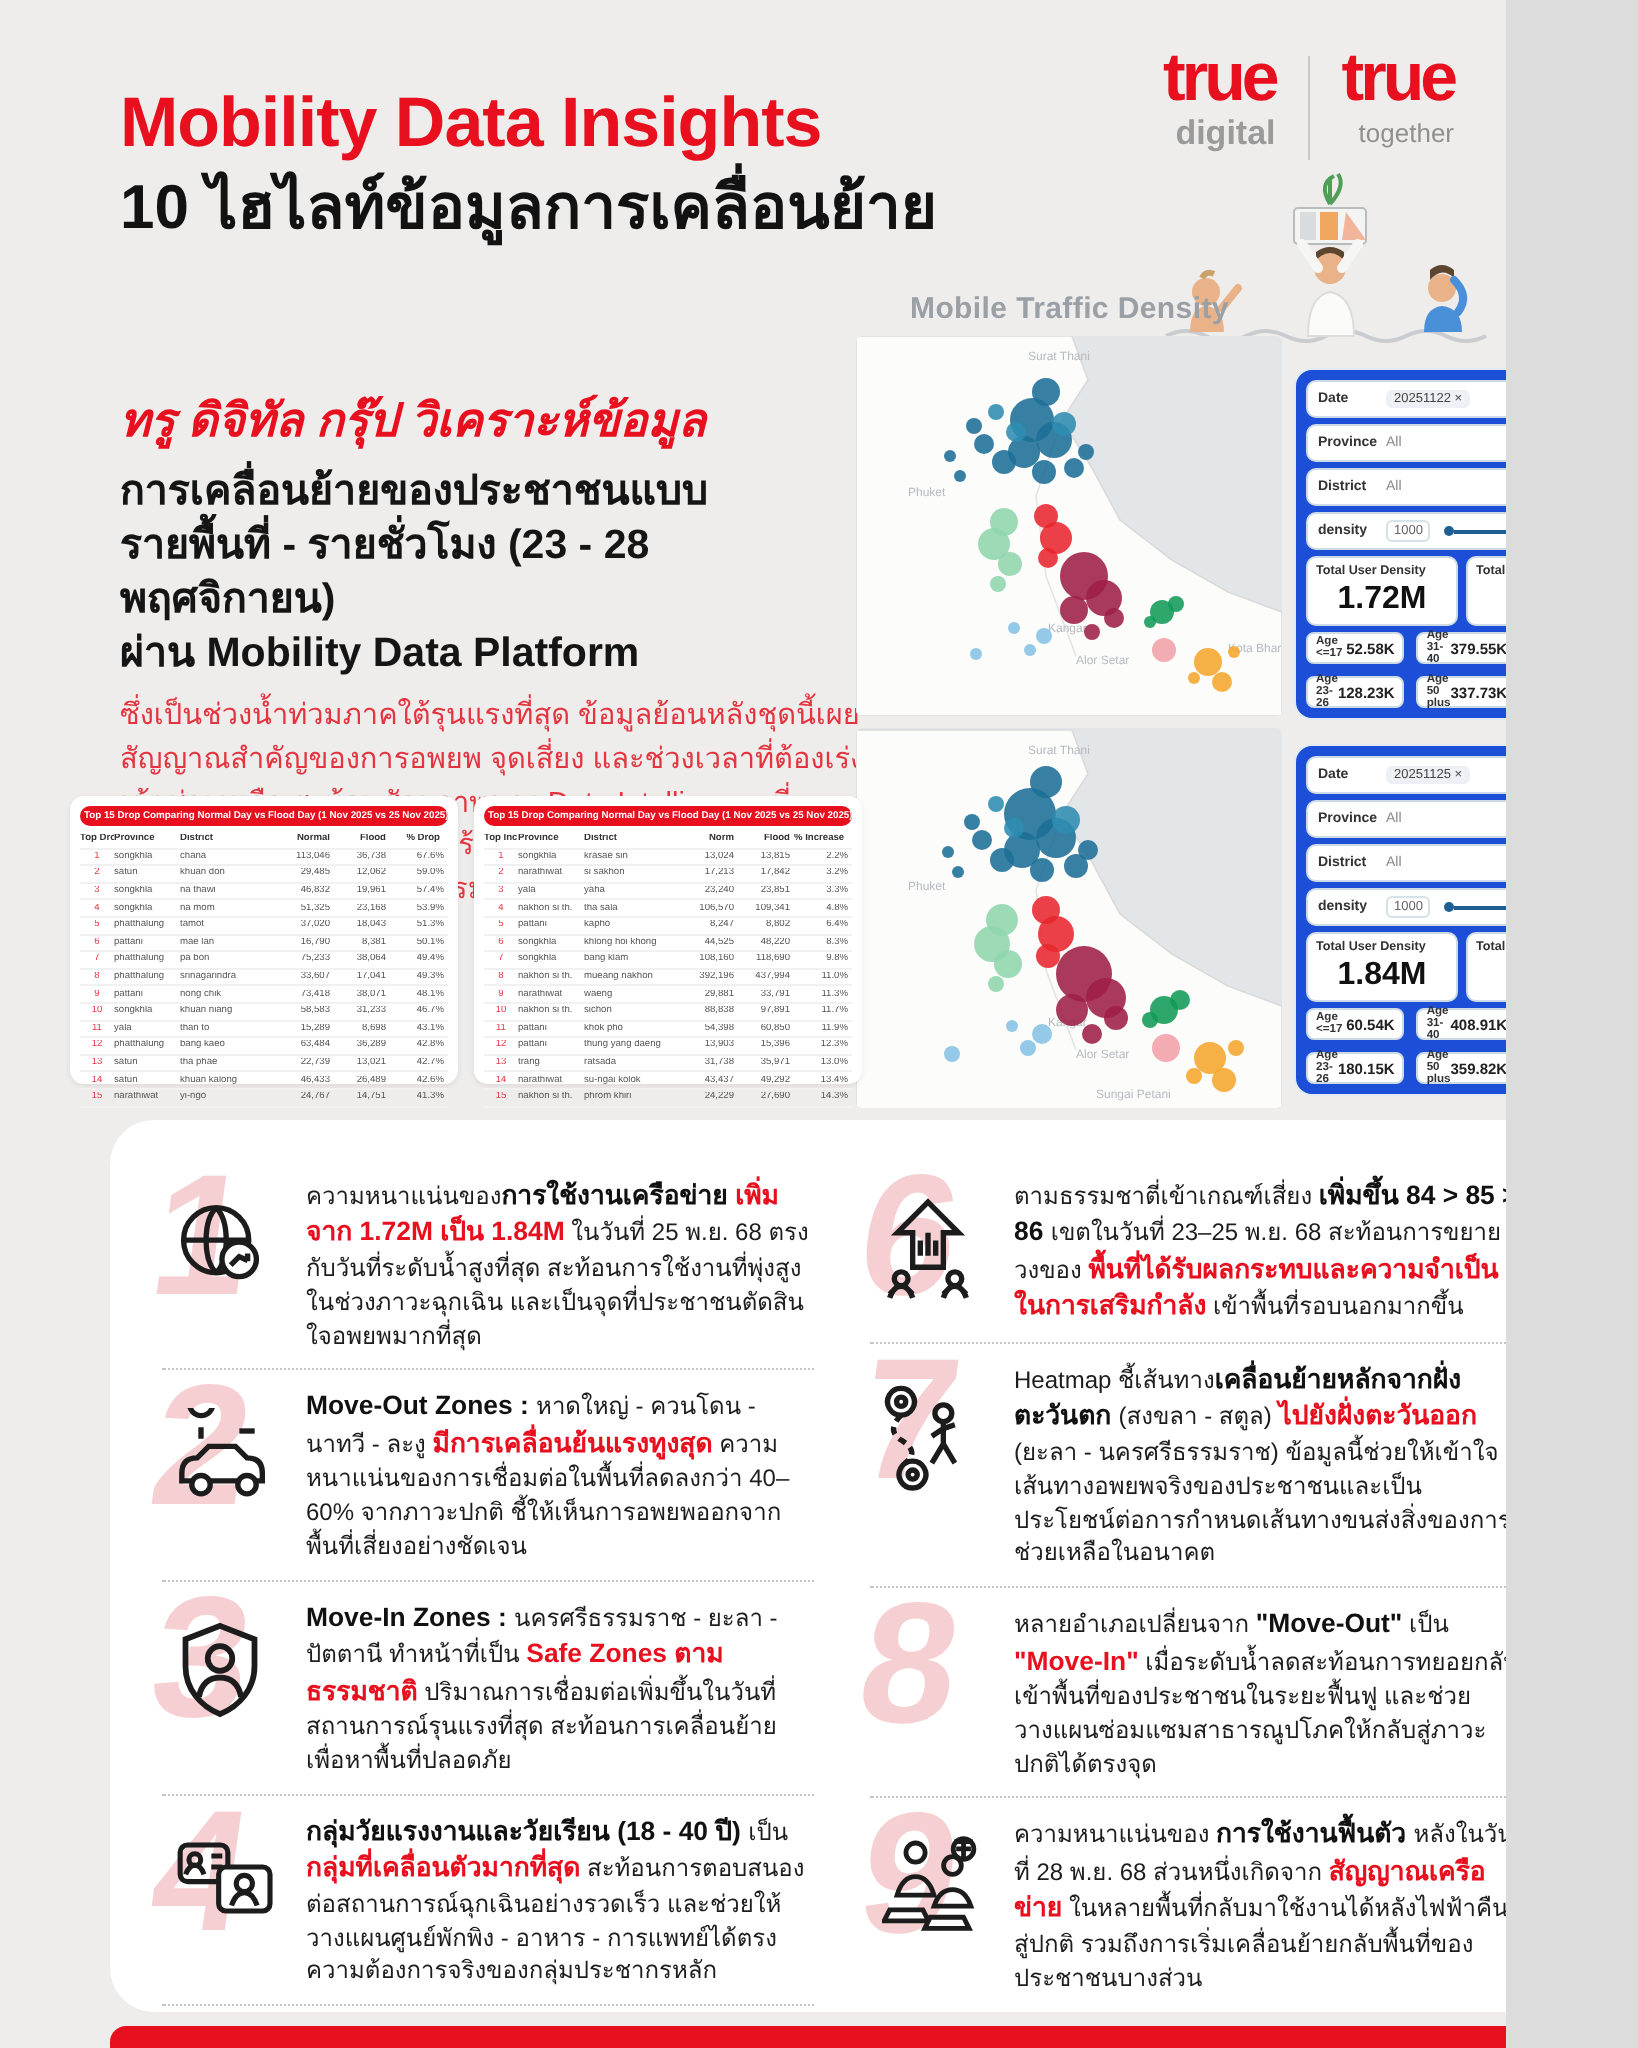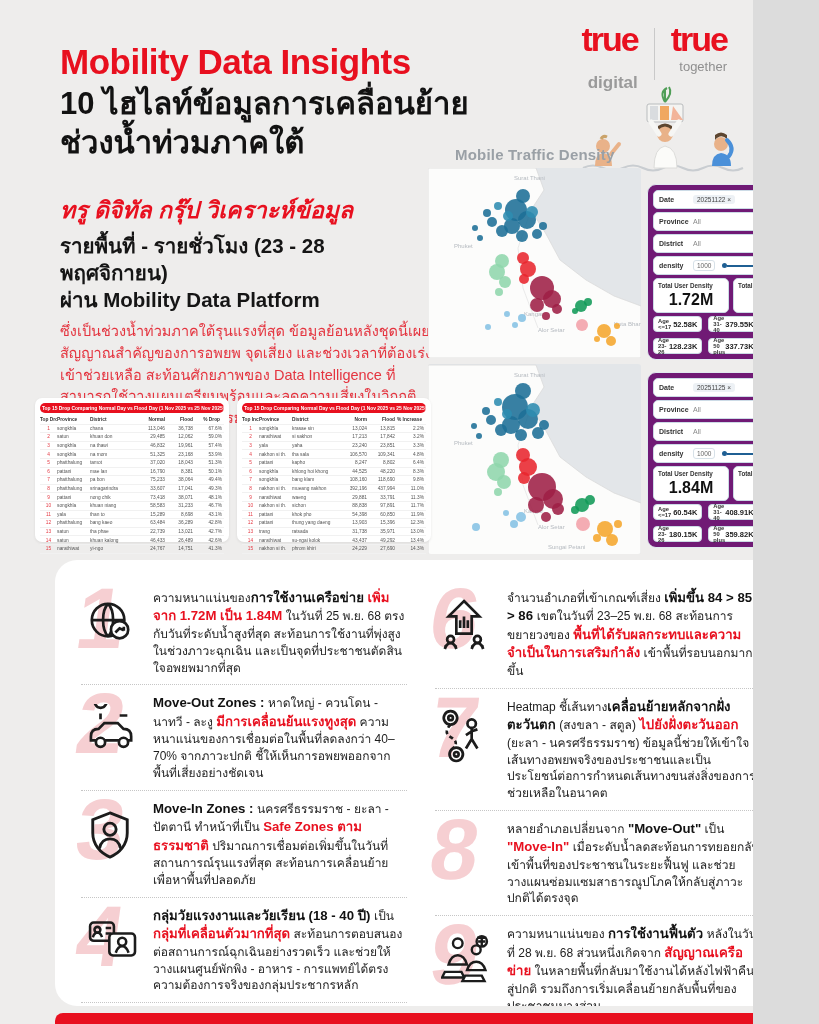--- a/index.html
+++ b/index.html
@@ -4,36 +4,36 @@
 <style>
   html,body{margin:0;padding:0;background:#dcdcdc;}
   .page{position:relative;width:753px;height:1024px;background:#eeedec;overflow:hidden;
         font-family:"Liberation Sans","DejaVu Sans",sans-serif;color:#1a1a1a;}
   
   .title-en{position:absolute;left:60px;top:42px;font-size:35px;font-weight:800;color:#e8101f;letter-spacing:-0.5px;}
   .title-th{position:absolute;left:60px;top:84px;font-size:31px;font-weight:800;color:#121212;line-height:1.26;}
   .logos{position:absolute;right:26px;top:24px;display:flex;align-items:flex-start;gap:16px;}
   .logo-block{display:flex;flex-direction:column;align-items:flex-end;}
   .logo-main{font-size:34px;font-weight:800;color:#e8101f;letter-spacing:-2px;line-height:0.9;}
-  .logo-sub{font-size:17px;font-weight:700;color:#9a9a9a;margin-top:18px;}
+  .logo-sub{font-size:17px;font-weight:700;color:#9a9a9a;margin-top:2px;}
   .logo-sub2{font-size:13px;font-weight:400;color:#8f8f8f;margin-top:4px;}
   .logo-div{width:1px;height:52px;background:#c9c9c9;margin-top:4px;}
   
   .intro{position:absolute;left:60px;top:192px;width:376px;}
   .intro-red{font-size:23px;font-weight:800;color:#e8101f;margin-bottom:4px;font-style:italic;}
   .intro-black{font-size:20.5px;font-weight:800;color:#151515;line-height:1.32;}
   .intro-par{margin-top:8px;font-size:14.5px;color:#e4343f;line-height:1.5;}
   
   .illus{position:absolute;right:6px;top:84px;width:166px;height:98px;}
   
   .map-title{position:absolute;left:455px;top:146px;font-size:15px;font-weight:800;color:#9aa0a6;letter-spacing:.2px;}
   .map-card{position:absolute;left:428px;width:213px;height:190px;background:#e3e6e9;border-radius:3px;overflow:hidden;}
   .map-card svg{display:block;}
   
-  .panel{position:absolute;left:647px;width:168px;background:#701a75;border:1px solid #e2ebf1;border-radius:9px;padding:5px;box-sizing:border-box;}
+  .panel{position:absolute;left:647px;width:168px;background:#1d4ed8;border:1px solid #e2ebf1;border-radius:9px;padding:5px;box-sizing:border-box;}
   .frow{background:#fff;border:1px solid #ccdbe6;border-radius:5px;height:17px;display:flex;align-items:center;
         padding:0 5px;margin-bottom:3px;font-size:7px;color:#333;}
   .frow .flab{font-weight:700;width:34px;}
   .chip{background:#edf1f5;border-radius:3px;padding:1px 4px;font-size:6.5px;color:#444;}
   .caret{margin-left:auto;color:#7b8a96;font-size:7px;}
   .slider{flex:1;display:flex;align-items:center;margin:0 5px;}
   .slider .line{flex:1;height:2px;background:#1f5f93;}
   .slider .dot{width:5px;height:5px;border-radius:50%;background:#1f5f93;}
   .minbox{border:1px solid #d7e1e8;border-radius:3px;padding:1px 3px;font-size:6.5px;color:#666;margin-right:2px;}
   .stats{display:flex;gap:4px;margin-bottom:3px;}
@@ -75,21 +75,20 @@
   .footer-bar{position:absolute;left:55px;top:1013px;width:712px;height:11px;background:#e8101f;border-radius:8px 8px 0 0;}
 </style>
 </head>
 <body>
 
 <div class="page">
 
   <div class="title-en">Mobility Data Insights</div>
   <div class="title-th">
     <div>10 ไฮไลท์ข้อมูลการเคลื่อนย้าย</div>
-    <div>ช่วงน้ำท่วมภาคใต้</div>
   </div>
 
   <div class="logos">
     <div class="logo-block">
       <span class="logo-main">true</span>
       <span class="logo-sub">digital</span>
     </div>
     <div class="logo-div"></div>
     <div class="logo-block">
       <span class="logo-main">true</span>
@@ -117,20 +116,21 @@
 
     <circle cx="140" cy="60" r="7" fill="#e9b289"></circle>
       <path d="M134,56 q6,-7 12,-1 l0,-4 q-6,-5 -12,0z" fill="#5d4630"></path>
     <path d="M131,82 q0,-12 9,-13 q10,1 10,13z" fill="#4a90d9"></path>
     <path d="M148,72 q6,-8 -2,-16" stroke="#4a90d9" stroke-width="4" fill="none" stroke-linecap="round"></path>
   </svg>
 
   <div class="intro">
     <div class="intro-red">ทรู ดิจิทัล กรุ๊ป วิเคราะห์ข้อมูล</div>
     <div class="intro-black">
+      <div>การเคลื่อนย้ายของประชาชนแบบ</div>
       <div>รายพื้นที่ - รายชั่วโมง (23 - 28 พฤศจิกายน)</div>
       <div>ผ่าน Mobility Data Platform</div>
     </div>
     <div class="intro-par">ซึ่งเป็นช่วงน้ำท่วมภาคใต้รุนแรงที่สุด ข้อมูลย้อนหลังชุดนี้เผยสัญญาณสำคัญของการอพยพ จุดเสี่ยง และช่วงเวลาที่ต้องเร่งเข้าช่วยเหลือ สะท้อนศักยภาพของ Data Intelligence ที่สามารถใช้วางแผนเตรียมพร้อมและลดความเสี่ยงในวิกฤติครั้งต่อไปได้อย่างเป็นรูปธรรม</div>
   </div>
 
   <div class="map-title">Mobile Traffic Density</div>
   <div class="map-card" style="top:168px">
       <svg width="213" height="190" viewBox="0 0 213 190">
         <path d="M0,0 L108,0 L116,22 L103,42 L118,66 L132,92 L158,112 L186,128 L213,138 L213,190 L0,190 Z" fill="#fcfcfb" stroke="#dadada" stroke-width="0.8"></path>
@@ -658,21 +658,21 @@
           <div class="ins-text"><span class="">ความหนาแน่นของ</span><span class="seg-b">การใช้งานเครือข่าย </span><span class="seg-rb">เพิ่มจาก 1.72M เป็น 1.84M</span><span class=""> ในวันที่ 25 พ.ย. 68 ตรงกับวันที่ระดับน้ำสูงที่สุด สะท้อนการใช้งานที่พุ่งสูงในช่วงภาวะฉุกเฉิน และเป็นจุดที่ประชาชนตัดสินใจอพยพมากที่สุด</span></div>
         </div>
         <div class="ins-item">
           <div class="ins-iconwrap"><span class="ins-num">2</span><svg width="50" height="46" viewBox="0 0 26 24" fill="none" stroke="#1c1c1c" stroke-width="1.4">
               <path d="M7,2 a3,3 0 1 1 0.1,0z M7,5 v3"></path>
               <path d="M17,6 h4 M19,4 v0"></path>
               <path d="M2,17 q0,-4 4,-4 l3,-3 h7 l3,3 q4,0 4,4 v2 h-21z"></path>
               <circle cx="7" cy="20" r="2.4" fill="#fff"></circle>
               <circle cx="19" cy="20" r="2.4" fill="#fff"></circle>
             </svg></div>
-          <div class="ins-text"><span class="seg-b">Move-Out Zones : </span><span class="">หาดใหญ่ - ควนโดน - นาทวี - ละงู </span><span class="seg-rb">มีการเคลื่อนย้นแรงทูงสุด</span><span class=""> ความหนาแน่นของการเชื่อมต่อในพื้นที่ลดลงกว่า 40–70% จากภาวะปกติ ชี้ให้เห็นการอพยพออกจากพื้นที่เสี่ยงอย่างชัดเจน</span></div>
+          <div class="ins-text"><span class="seg-b">Move-Out Zones : </span><span class="">หาดใหญ่ - ควนโดน - นาทวี - ละงู </span><span class="seg-rb">มีการเคลื่อนย้นแรงทูงสุด</span><span class=""> ความหนาแน่นของการเชื่อมต่อในพื้นที่ลดลงกว่า 40–60% จากภาวะปกติ ชี้ให้เห็นการอพยพออกจากพื้นที่เสี่ยงอย่างชัดเจน</span></div>
         </div>
         <div class="ins-item">
           <div class="ins-iconwrap"><span class="ins-num">3</span><svg width="46" height="50" viewBox="0 0 24 26" fill="none" stroke="#1c1c1c" stroke-width="1.5">
               <path d="M12,1.5 l9,3.5 v7 c0,6 -4,10.5 -9,12.5 c-5,-2 -9,-6.5 -9,-12.5 v-7z"></path>
               <circle cx="12" cy="10" r="3.2"></circle>
               <path d="M6.5,20 q1,-5 5.5,-5 q4.5,0 5.5,5"></path>
             </svg></div>
           <div class="ins-text"><span class="seg-b">Move-In Zones : </span><span class="">นครศรีธรรมราช - ยะลา - ปัตตานี ทำหน้าที่เป็น </span><span class="seg-rb">Safe Zones ตามธรรมชาติ</span><span class=""> ปริมาณการเชื่อมต่อเพิ่มขึ้นในวันที่สถานการณ์รุนแรงที่สุด สะท้อนการเคลื่อนย้ายเพื่อหาพื้นที่ปลอดภัย</span></div>
         </div>
         <div class="ins-item">
@@ -692,21 +692,21 @@
     <div class="ins-col">
         <div class="ins-item">
           <div class="ins-iconwrap"><span class="ins-num">6</span><svg width="46" height="52" viewBox="0 0 24 27" fill="none" stroke="#1c1c1c" stroke-width="1.4">
               <path d="M12,1 l8,8 h-4 v9 h-8 v-9 h-4z"></path>
               <path d="M10,11 v4 M12,9 v6 M14,11 v4"></path>
               <circle cx="5" cy="21" r="1.8"></circle>
               <path d="M2,26 q1,-3 3,-3 q2,0 3,3 M4,23 l-2,2 M6,23 l2,2"></path>
               <circle cx="19" cy="21" r="1.8"></circle>
               <path d="M16,26 q1,-3 3,-3 q2,0 3,3 M18,23 l-2,2 M20,23 l2,2"></path>
             </svg></div>
-          <div class="ins-text"><span class="">จำนวนอำเภอที่เข้าเกณฑ์เสี่ยง </span><span class="seg-b">เพิ่มขึ้น 84 &gt; 85 &gt; 86 </span><span class="">เขตในวันที่ 23–25 พ.ย. 68 สะท้อนการขยายวงของ </span><span class="seg-rb">พื้นที่ได้รับผลกระทบและความจำเป็นในการเสริมกำลัง</span><span class=""> เข้าพื้นที่รอบนอกมากขึ้น</span></div>
+          <div class="ins-text"><span class="">ตามธรรมชาตี่เข้าเกณฑ์เสี่ยง </span><span class="seg-b">เพิ่มขึ้น 84 &gt; 85 &gt; 86 </span><span class="">เขตในวันที่ 23–25 พ.ย. 68 สะท้อนการขยายวงของ </span><span class="seg-rb">พื้นที่ได้รับผลกระทบและความจำเป็นในการเสริมกำลัง</span><span class=""> เข้าพื้นที่รอบนอกมากขึ้น</span></div>
         </div>
         <div class="ins-item">
           <div class="ins-iconwrap"><span class="ins-num">7</span><svg width="46" height="60" viewBox="0 0 24 31" fill="none" stroke="#1c1c1c" stroke-width="1.4">
               <path d="M5,1.5 a3.5,3.5 0 1 1 -0.1,0z"></path>
               <circle cx="5" cy="5" r="1.2"></circle>
               <path d="M5,8.5 q-4,4 0,6.5 q5,3 1,6" stroke-dasharray="2,1.6"></path>
               <path d="M8,29.5 a3.5,3.5 0 1 1 -0.1,0z" transform="translate(0,-9)"></path>
               <circle cx="8" cy="24" r="1.2"></circle>
               <circle cx="16" cy="8" r="2.2"></circle>
               <path d="M16,10 v6 M16,12 l-3,2 M16,12 l3,-1 M16,16 l-3,5 M16,16 l3,5"></path>

